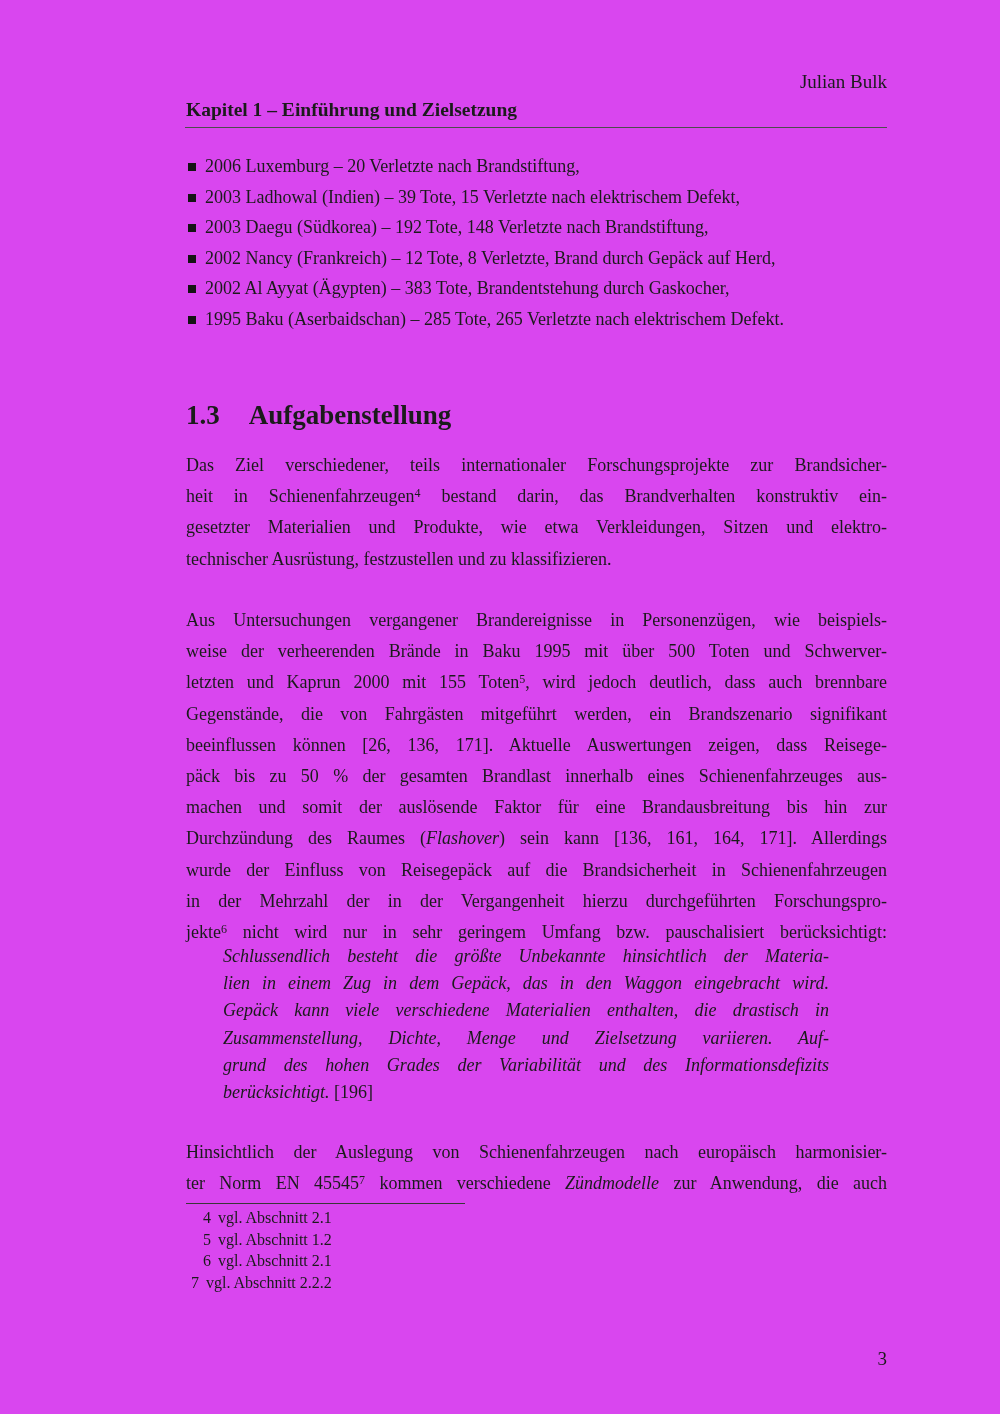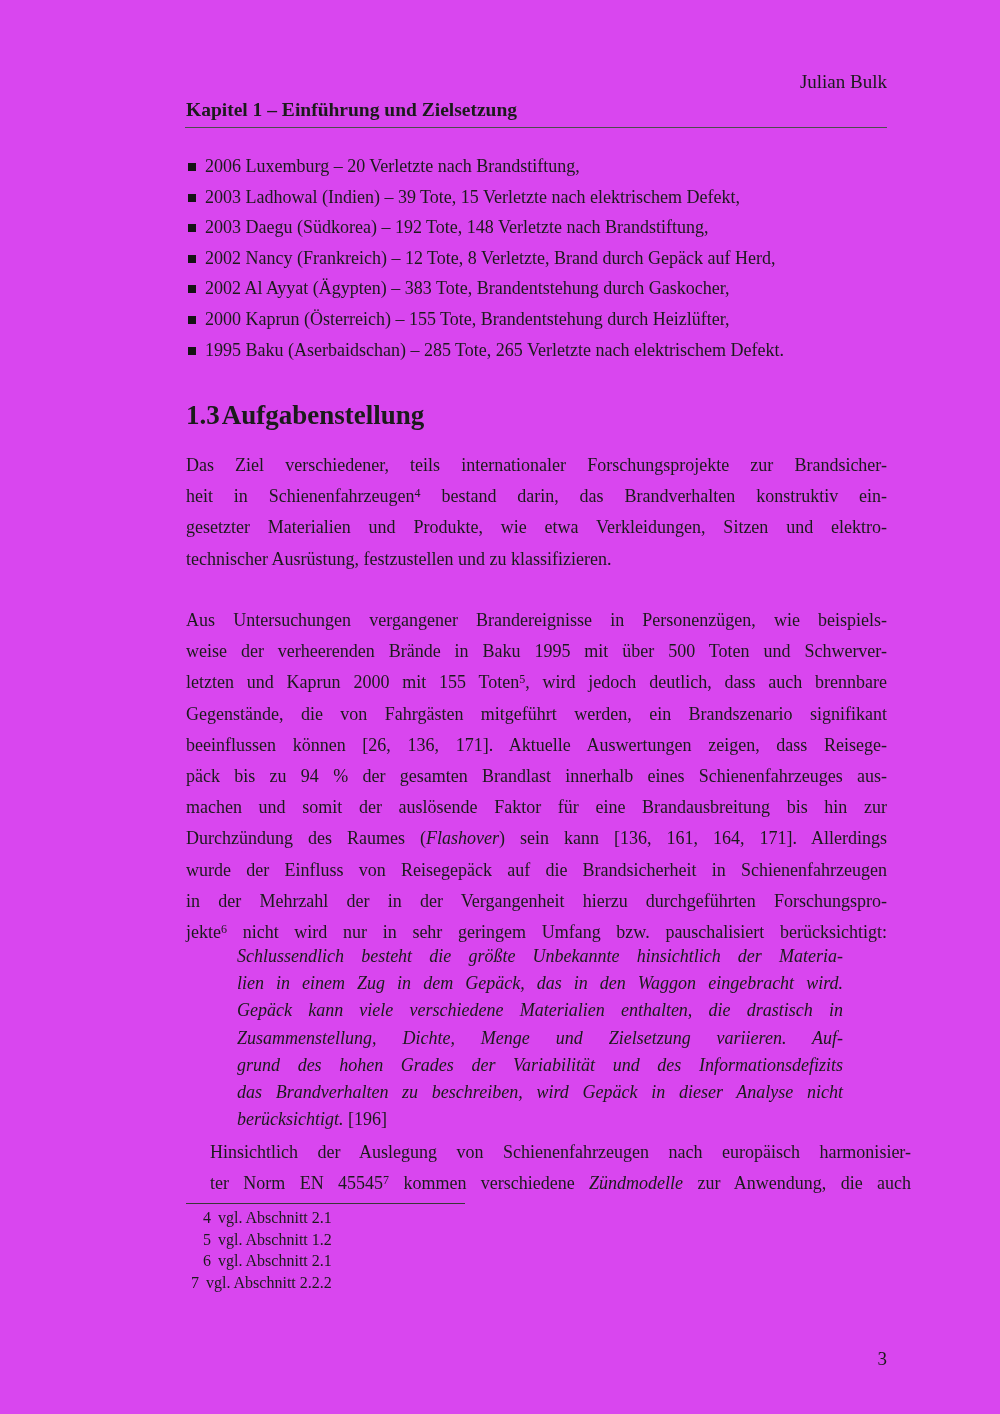--- a/index.html
+++ b/index.html
@@ -26,29 +26,29 @@
   }
   .incidents { position: absolute; top: 151px; left: 186px; width: 701px; font-size: 18px; }
   .incident { position: relative; line-height: 30.6px; padding-left: 19px; }
   .bullet-square {
     position: absolute; left: 2px; top: 12px; width: 8px; height: 8px; background: #141414;
   }
   .section-heading {
     position: absolute; top: 398px; left: 186px;
     font-size: 27px; font-weight: 700; line-height: 34px;
   }
-  .sec-num { margin-right: 2px; }
+  .sec-num { margin-right: 29px; }
   .para { position: absolute; left: 186px; width: 701px; font-size: 18px; }
   .p1 { top: 450px; }
   .p2 { top: 589px; margin-top: 16px; }
-  .p3 { top: 1137px; margin-left: 24px; }
+  .p3 { top: 1137px; }
   .jl { line-height: 31.2px; text-align: justify; text-align-last: justify; }
   .jl.endline { text-align-last: left; }
   .quote {
-    position: absolute; top: 943px; left: 237px; width: 606px;
+    position: absolute; top: 943px; left: 223px; width: 606px;
     font-size: 18px; font-style: italic;
   }
   .quote .jl { line-height: 27.2px; }
   .rm { font-style: normal; }
   .it { font-style: italic; }
   sup { font-size: 12px; line-height: 0; position: relative; top: -0.45em; vertical-align: baseline; }
   .footnote-rule {
     position: absolute; top: 1203px; left: 186px; width: 279px;
     border-top: 1.5px solid #383838;
   }
@@ -86,21 +86,20 @@
     <div class="incident">
       <span class="bullet-square"></span>
       <span>2002 Nancy (Frankreich) – 12 Tote, 8 Verletzte, Brand durch Gepäck auf Herd,</span>
     </div>
     <div class="incident">
       <span class="bullet-square"></span>
       <span>2002 Al Ayyat (Ägypten) – 383 Tote, Brandentstehung durch Gaskocher,</span>
     </div>
     <div class="incident">
       <span class="bullet-square"></span>
-      <span>2000 Kaprun (Österreich) – 155 Tote, Brandentstehung durch Heizlüfter,</span>
     </div>
     <div class="incident">
       <span class="bullet-square"></span>
       <span>1995 Baku (Aserbaidschan) – 285 Tote, 265 Verletzte nach elektrischem Defekt.</span>
     </div>
   </div>
 
   <div class="section-heading">
     <span class="sec-num">1.3</span><span>Aufgabenstellung</span>
   </div>
@@ -111,35 +110,34 @@
     <div class="jl">gesetzter Materialien und Produkte, wie etwa Verkleidungen, Sitzen und elektro-</div>
     <div class="jl endline">technischer Ausrüstung, festzustellen und zu klassifizieren.</div>
   </div>
 
   <div class="para p2">
     <div class="jl">Aus Untersuchungen vergangener Brandereignisse in Personenzügen, wie beispiels-</div>
     <div class="jl">weise der verheerenden Brände in Baku 1995 mit über 500 Toten und Schwerver-</div>
     <div class="jl"><span>letzten und Kaprun 2000 mit 155 Toten</span><sup>5</sup><span>, wird jedoch deutlich, dass auch brennbare</span></div>
     <div class="jl">Gegenstände, die von Fahrgästen mitgeführt werden, ein Brandszenario signifikant</div>
     <div class="jl">beeinflussen können [26, 136, 171]. Aktuelle Auswertungen zeigen, dass Reisege-</div>
-    <div class="jl">päck bis zu 94 % der gesamten Brandlast innerhalb eines Schienenfahrzeuges aus-</div>
+    <div class="jl">päck bis zu 50 % der gesamten Brandlast innerhalb eines Schienenfahrzeuges aus-</div>
     <div class="jl">machen und somit der auslösende Faktor für eine Brandausbreitung bis hin zur</div>
     <div class="jl"><span>Durchzündung des Raumes (</span><span class="it">Flashover</span><span>) sein kann [136, 161, 164, 171]. Allerdings</span></div>
     <div class="jl">wurde der Einfluss von Reisegepäck auf die Brandsicherheit in Schienenfahrzeugen</div>
     <div class="jl">in der Mehrzahl der in der Vergangenheit hierzu durchgeführten Forschungspro-</div>
     <div class="jl"><span>jekte</span><sup>6</sup><span> nicht wird nur in sehr geringem Umfang bzw. pauschalisiert berücksichtigt:</span></div>
   </div>
 
   <div class="quote">
     <div class="jl">Schlussendlich besteht die größte Unbekannte hinsichtlich der Materia-</div>
     <div class="jl">lien in einem Zug in dem Gepäck, das in den Waggon eingebracht wird.</div>
     <div class="jl">Gepäck kann viele verschiedene Materialien enthalten, die drastisch in</div>
     <div class="jl">Zusammenstellung, Dichte, Menge und Zielsetzung variieren. Auf-</div>
     <div class="jl">grund des hohen Grades der Variabilität und des Informationsdefizits</div>
-    <div class="jl">das Brandverhalten zu beschreiben, wird Gepäck in dieser Analyse nicht</div>
     <div class="jl endline"><span>berücksichtigt.</span><span class="rm"> [196]</span></div>
   </div>
 
   <div class="para p3">
     <div class="jl">Hinsichtlich der Auslegung von Schienenfahrzeugen nach europäisch harmonisier-</div>
     <div class="jl"><span>ter Norm EN 45545</span><sup>7</sup><span> kommen verschiedene </span><span class="it">Zündmodelle</span><span> zur Anwendung, die auch</span></div>
   </div>
 
   <div class="footnote-rule"></div>
 

